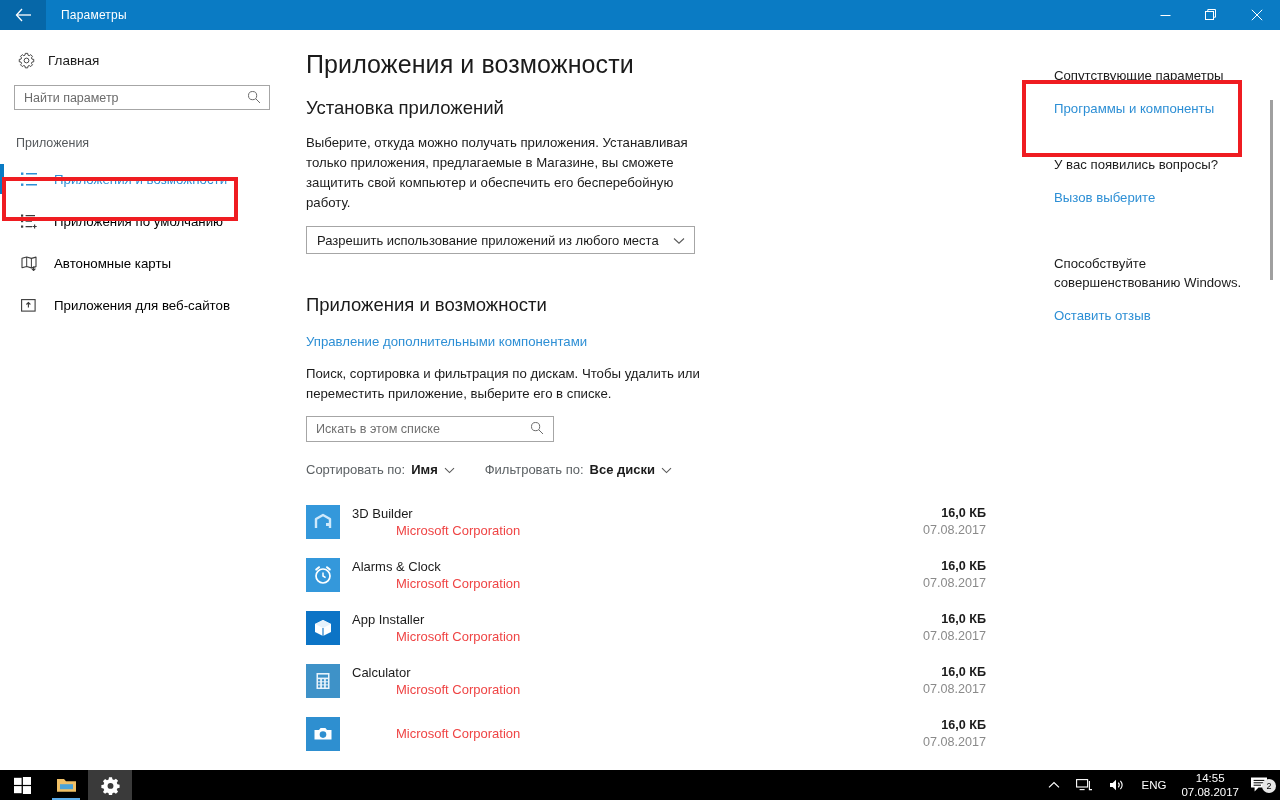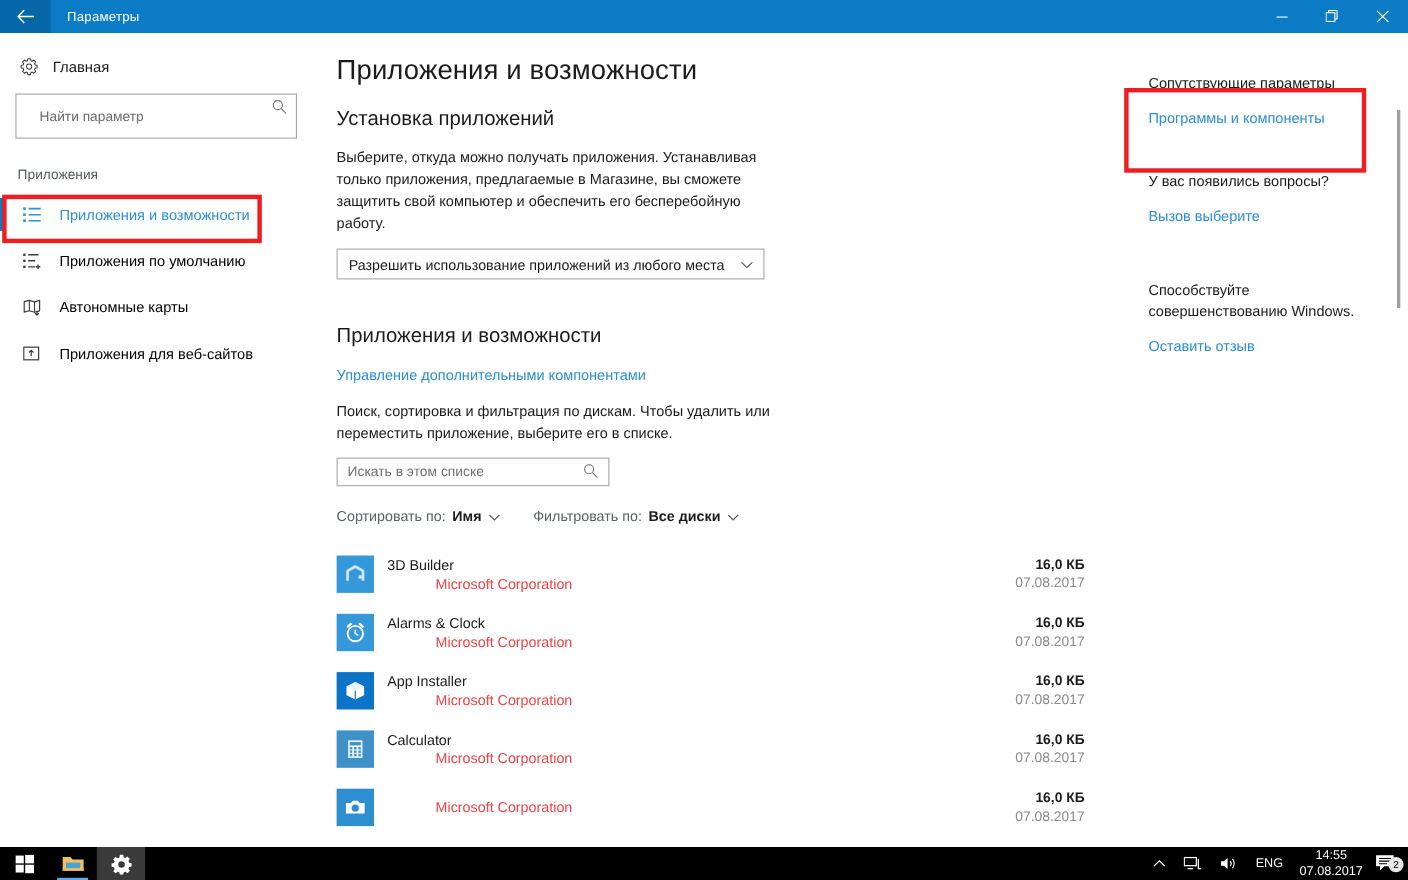--- a/index.html
+++ b/index.html
@@ -43,23 +43,23 @@
     background: #ffffff;
   }
   .home-row {
     display: flex; align-items: center; gap: 13px;
     margin: 22px 0 0 18px; cursor: pointer;
   }
   .home-row .label { font-size: 13.5px; color: #1b1b1b; }
 
   .search-wrap {
     position: relative; margin: 16px 0 0 14px;
-    width: 256px; height: 41px;
+    width: 256px; height: 25px;
     border: 1px solid #a6a6a6; background: #fff;
-    display: flex; align-items: center; padding-left: 12px;
+    display: flex; align-items: center;
   }
   .search-wrap input {
     border: 0; outline: none; background: transparent;
     width: 215px; height: 23px;
     padding: 0 0 0 9px;
     font-family: "Liberation Sans", sans-serif;
     font-size: 12.5px; color: #444;
   }
   .search-wrap input::placeholder { color: #6b6b6b; }
   .search-ico { position: absolute; right: 8px; top: 4px; }
@@ -159,21 +159,21 @@
   .app-name { font-size: 13px; color: #1b1b1b; line-height: 17px; }
   .app-pub { font-size: 13px; color: #ef4444; line-height: 17px; margin-left: 44px; }
   .app-meta { text-align: right; margin-right: 24px; }
   .app-size { font-size: 12.6px; color: #1b1b1b; font-weight: bold; line-height: 17px; }
   .app-date { font-size: 12.6px; color: #8a8a8a; line-height: 17px; }
 
   
   .right {
     position: absolute; top: 30px; left: 1010px; width: 250px; height: 740px;
   }
-  .rp-block { margin-left: 34px; }
+  .rp-block { margin-left: 44px; }
   .rp-title { font-size: 13.2px; color: #1b1b1b; margin-bottom: 14px; line-height: 19px; }
 
   
   .redbox { position: absolute; border: 4px solid #ef1c21; pointer-events: none; }
   #redbox-sidebar { left: 2px; top: 177px; width: 236px; height: 44px; }
   #redbox-related { left: 1022px; top: 80px; width: 220px; height: 77px; }
 
   
   .scroll-track {
     position: absolute; top: 30px; right: 0; width: 17px; height: 740px;

